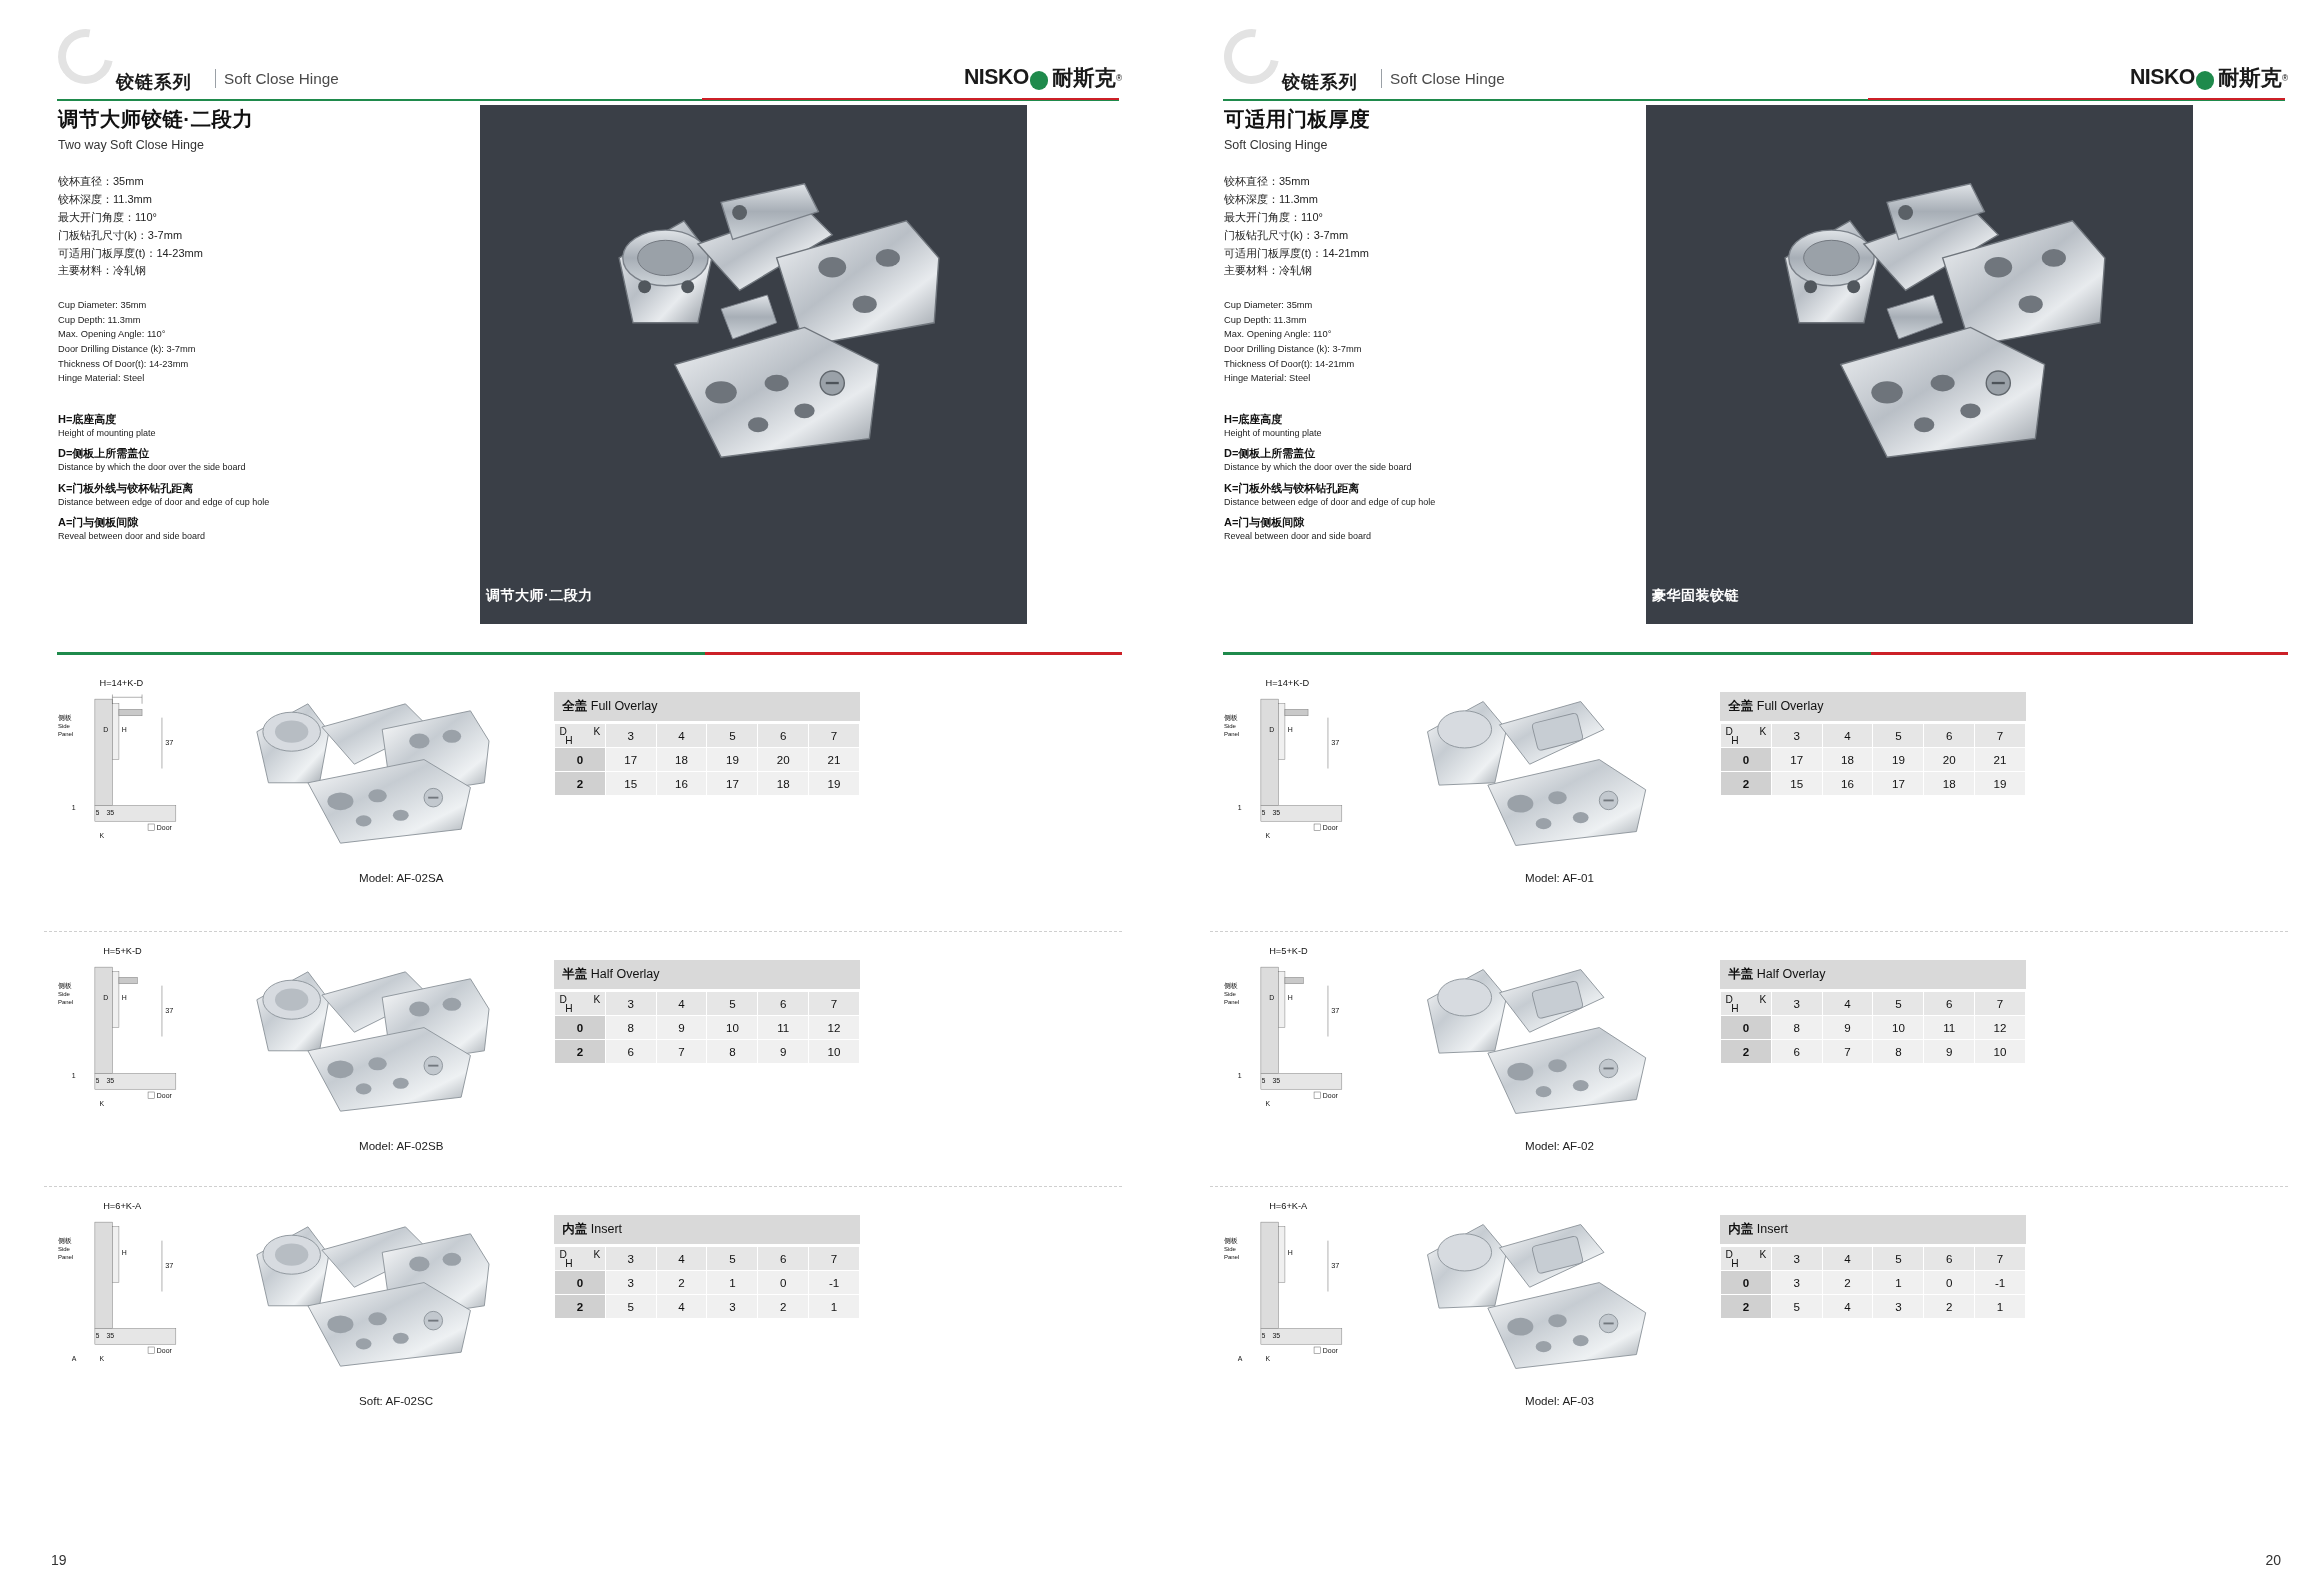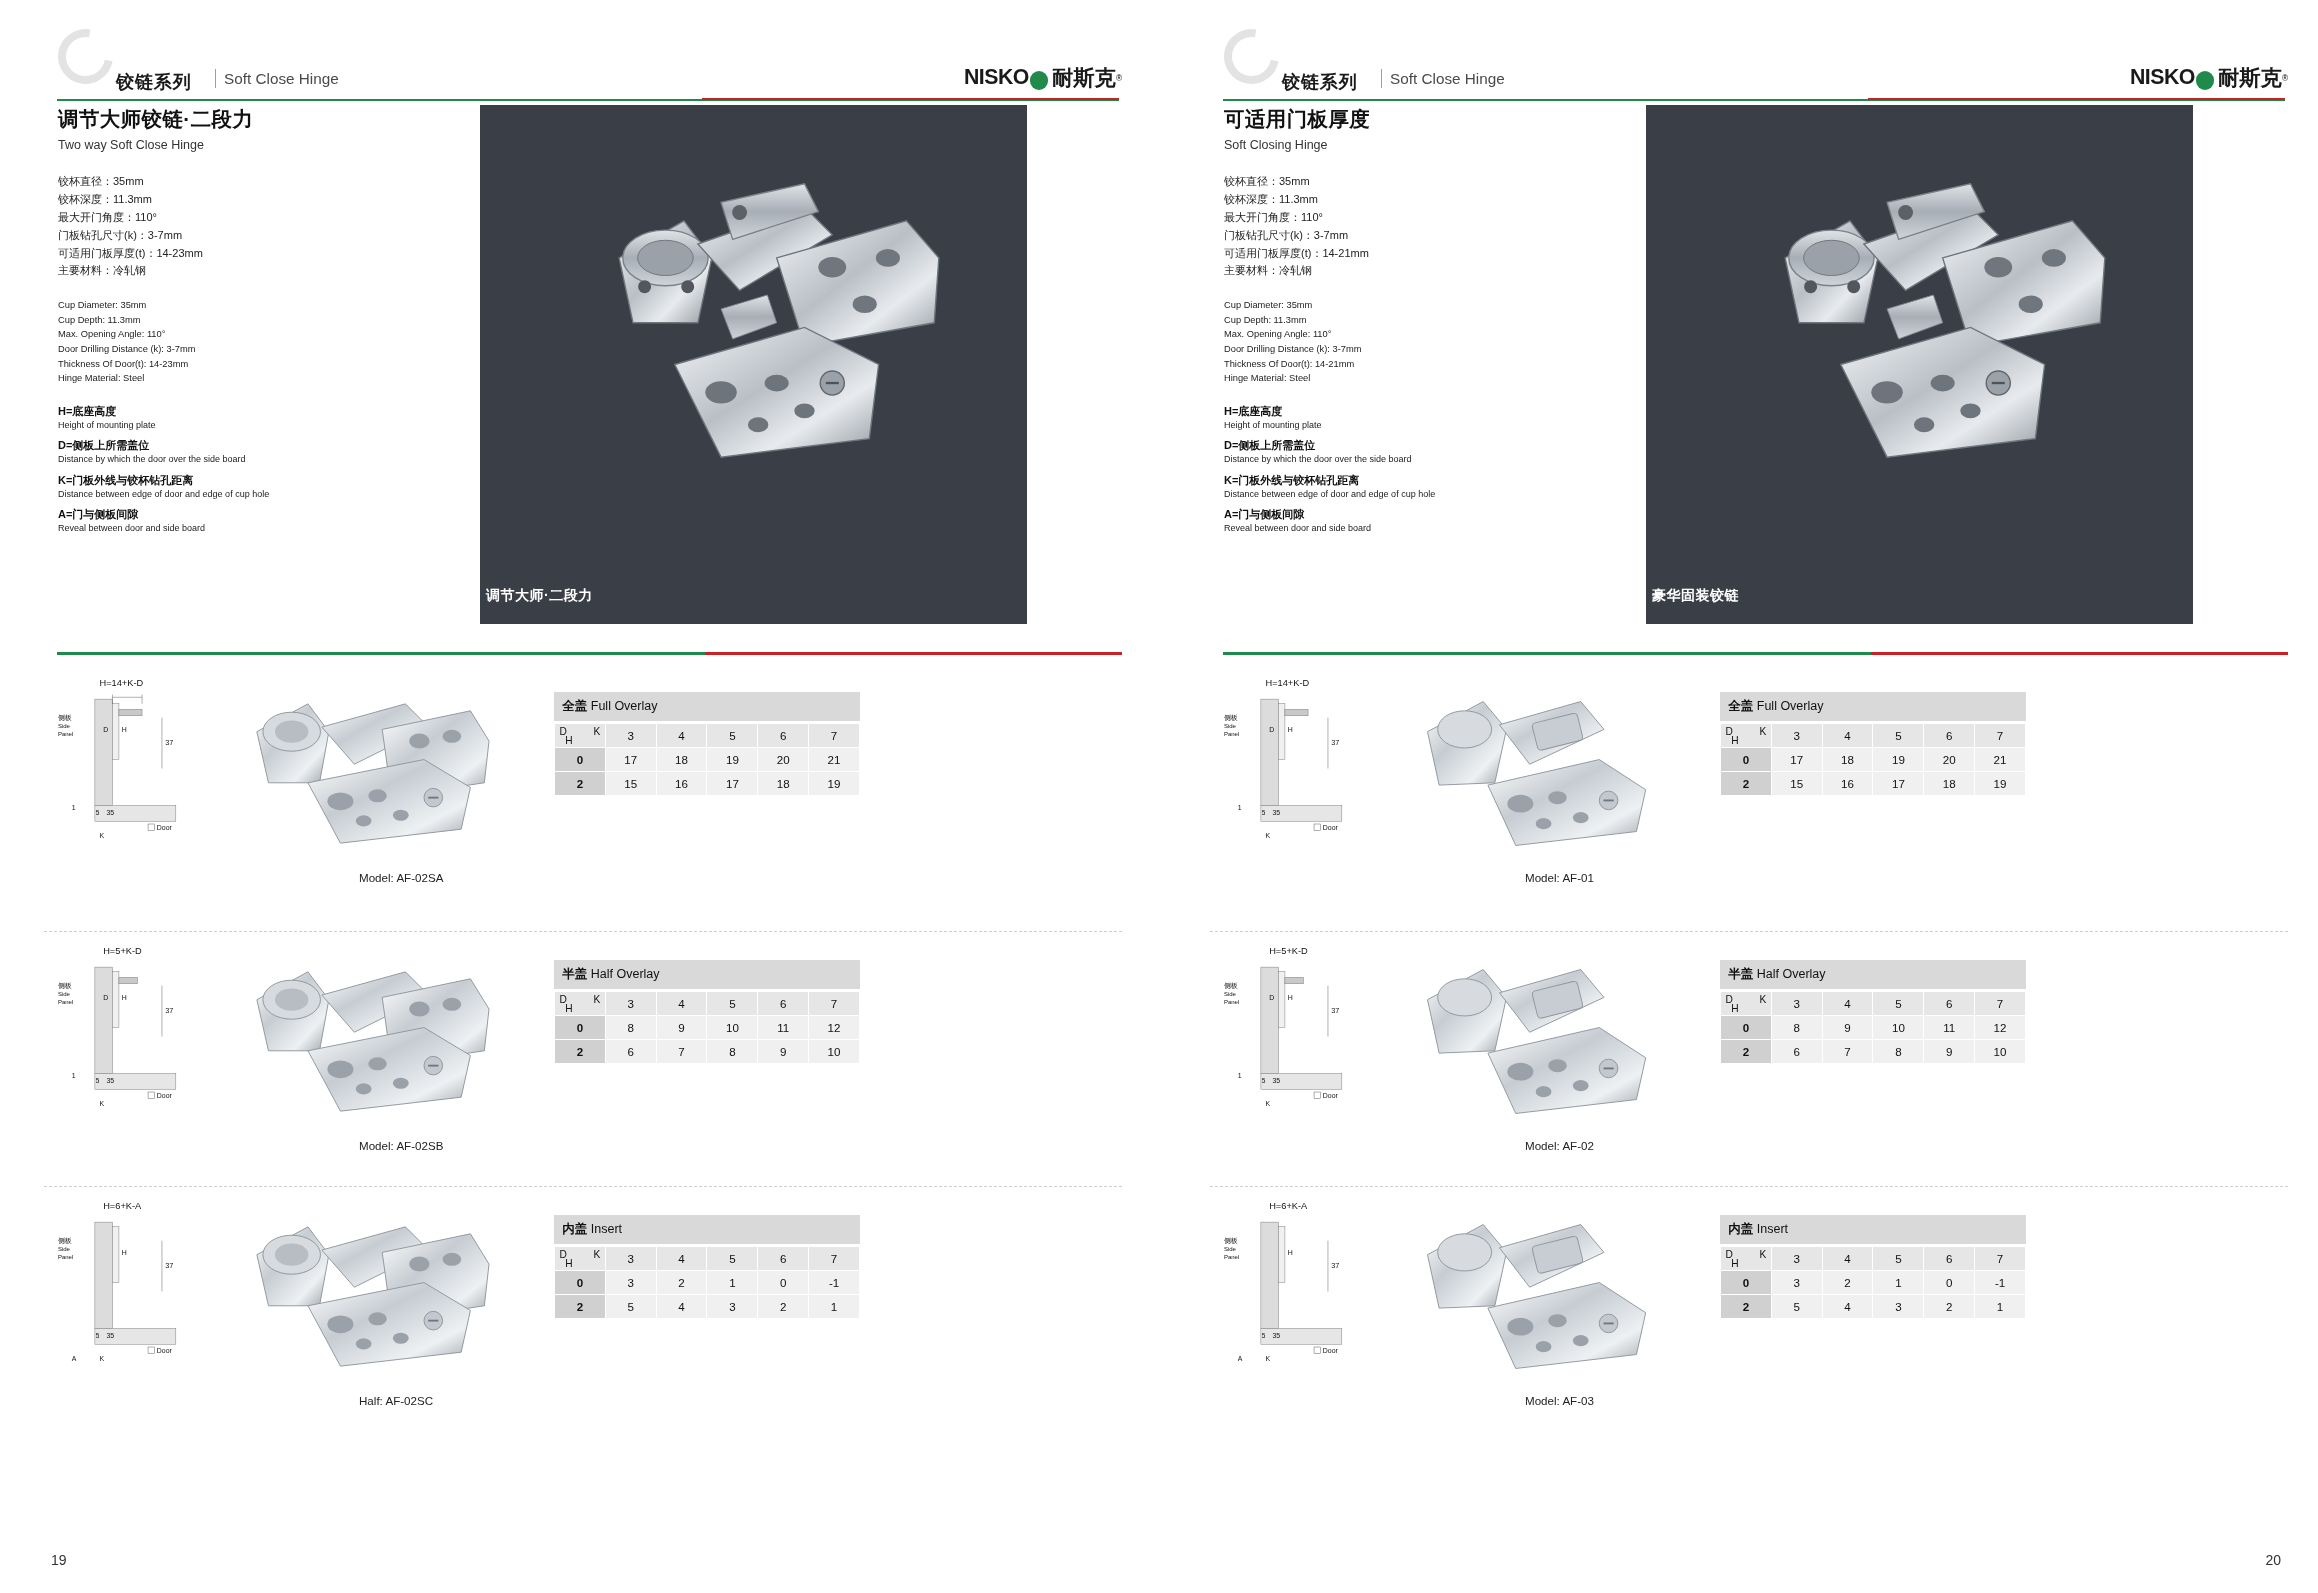--- a/index.html
+++ b/index.html
@@ -29,21 +29,21 @@
 
   
   .top { display:flex; margin:18.5px 44px 0 44px; }
   .specs { width:436px; padding-left:14px; }
   .t-cn { font-size:20.4px; font-weight:bold; color:#111; letter-spacing:0.5px;}
   .t-en { font-size:12.5px; color:#333; margin-top:5.6px; }
   .spec-cn { margin-top:21.3px; }
   .spec-cn div { font-size:11px; color:#222; line-height:1.62; }
   .spec-en { margin-top:17.6px; }
   .spec-en div { font-size:9.3px; color:#222; line-height:1.58; }
-  .legend { margin-top:18px; }
+  .legend { margin-top:26px; }
   .legend .lc { font-size:11px; color:#111; font-weight:bold; line-height:1.35;}
   .legend .le { font-size:9px; color:#222; line-height:1.35; margin-bottom:7.4px;}
 
   .photo { width:547px; height:519px; background:#3a3f47; position:relative; overflow:hidden; }
   .photo-cap { position:absolute; left:6px; bottom:18.5px; font-size:14px; color:#fff; font-weight:bold; letter-spacing:0.5px;}
 
   
   .hg { position:absolute; left:0; top:0; width:100%; height:100%; }
 
   .sep { margin:28px 44px 0 44px; position:relative; height:4.6px; }
@@ -408,21 +408,21 @@
             <ellipse cx="410" cy="140" rx="22" ry="16" fill="#9aa1a8"></ellipse>
             <ellipse cx="480" cy="130" rx="20" ry="14" fill="#9aa1a8"></ellipse>
             <path d="M170 230 L420 180 L520 240 L500 330 L240 360 Z" fill="url(#p1)" stroke="#8d949b" stroke-width="2"></path>
             <ellipse cx="240" cy="270" rx="28" ry="19" fill="#9aa1a8"></ellipse>
             <ellipse cx="320" cy="258" rx="20" ry="14" fill="#9aa1a8"></ellipse>
             <ellipse cx="370" cy="300" rx="17" ry="12" fill="#9aa1a8"></ellipse>
             <ellipse cx="290" cy="312" rx="17" ry="12" fill="#9aa1a8"></ellipse>
             <circle cx="440" cy="262" r="20" fill="#c2c8ce" stroke="#8d949b" stroke-width="2"></circle>
             <path d="M429 262 L451 262" stroke="#71777d" stroke-width="4"></path>
           </svg>
-          <div class="model">Half: AF-02SC</div>
+          <div class="model">Soft: AF-02SC</div>
         </div>
         <div class="tablewrap">
           <div class="tbl">
             <div class="th">
               <span>内盖</span>
               <span class="en">Insert</span>
             </div>
             <table>
               <tbody>
                   <tr class="head">

